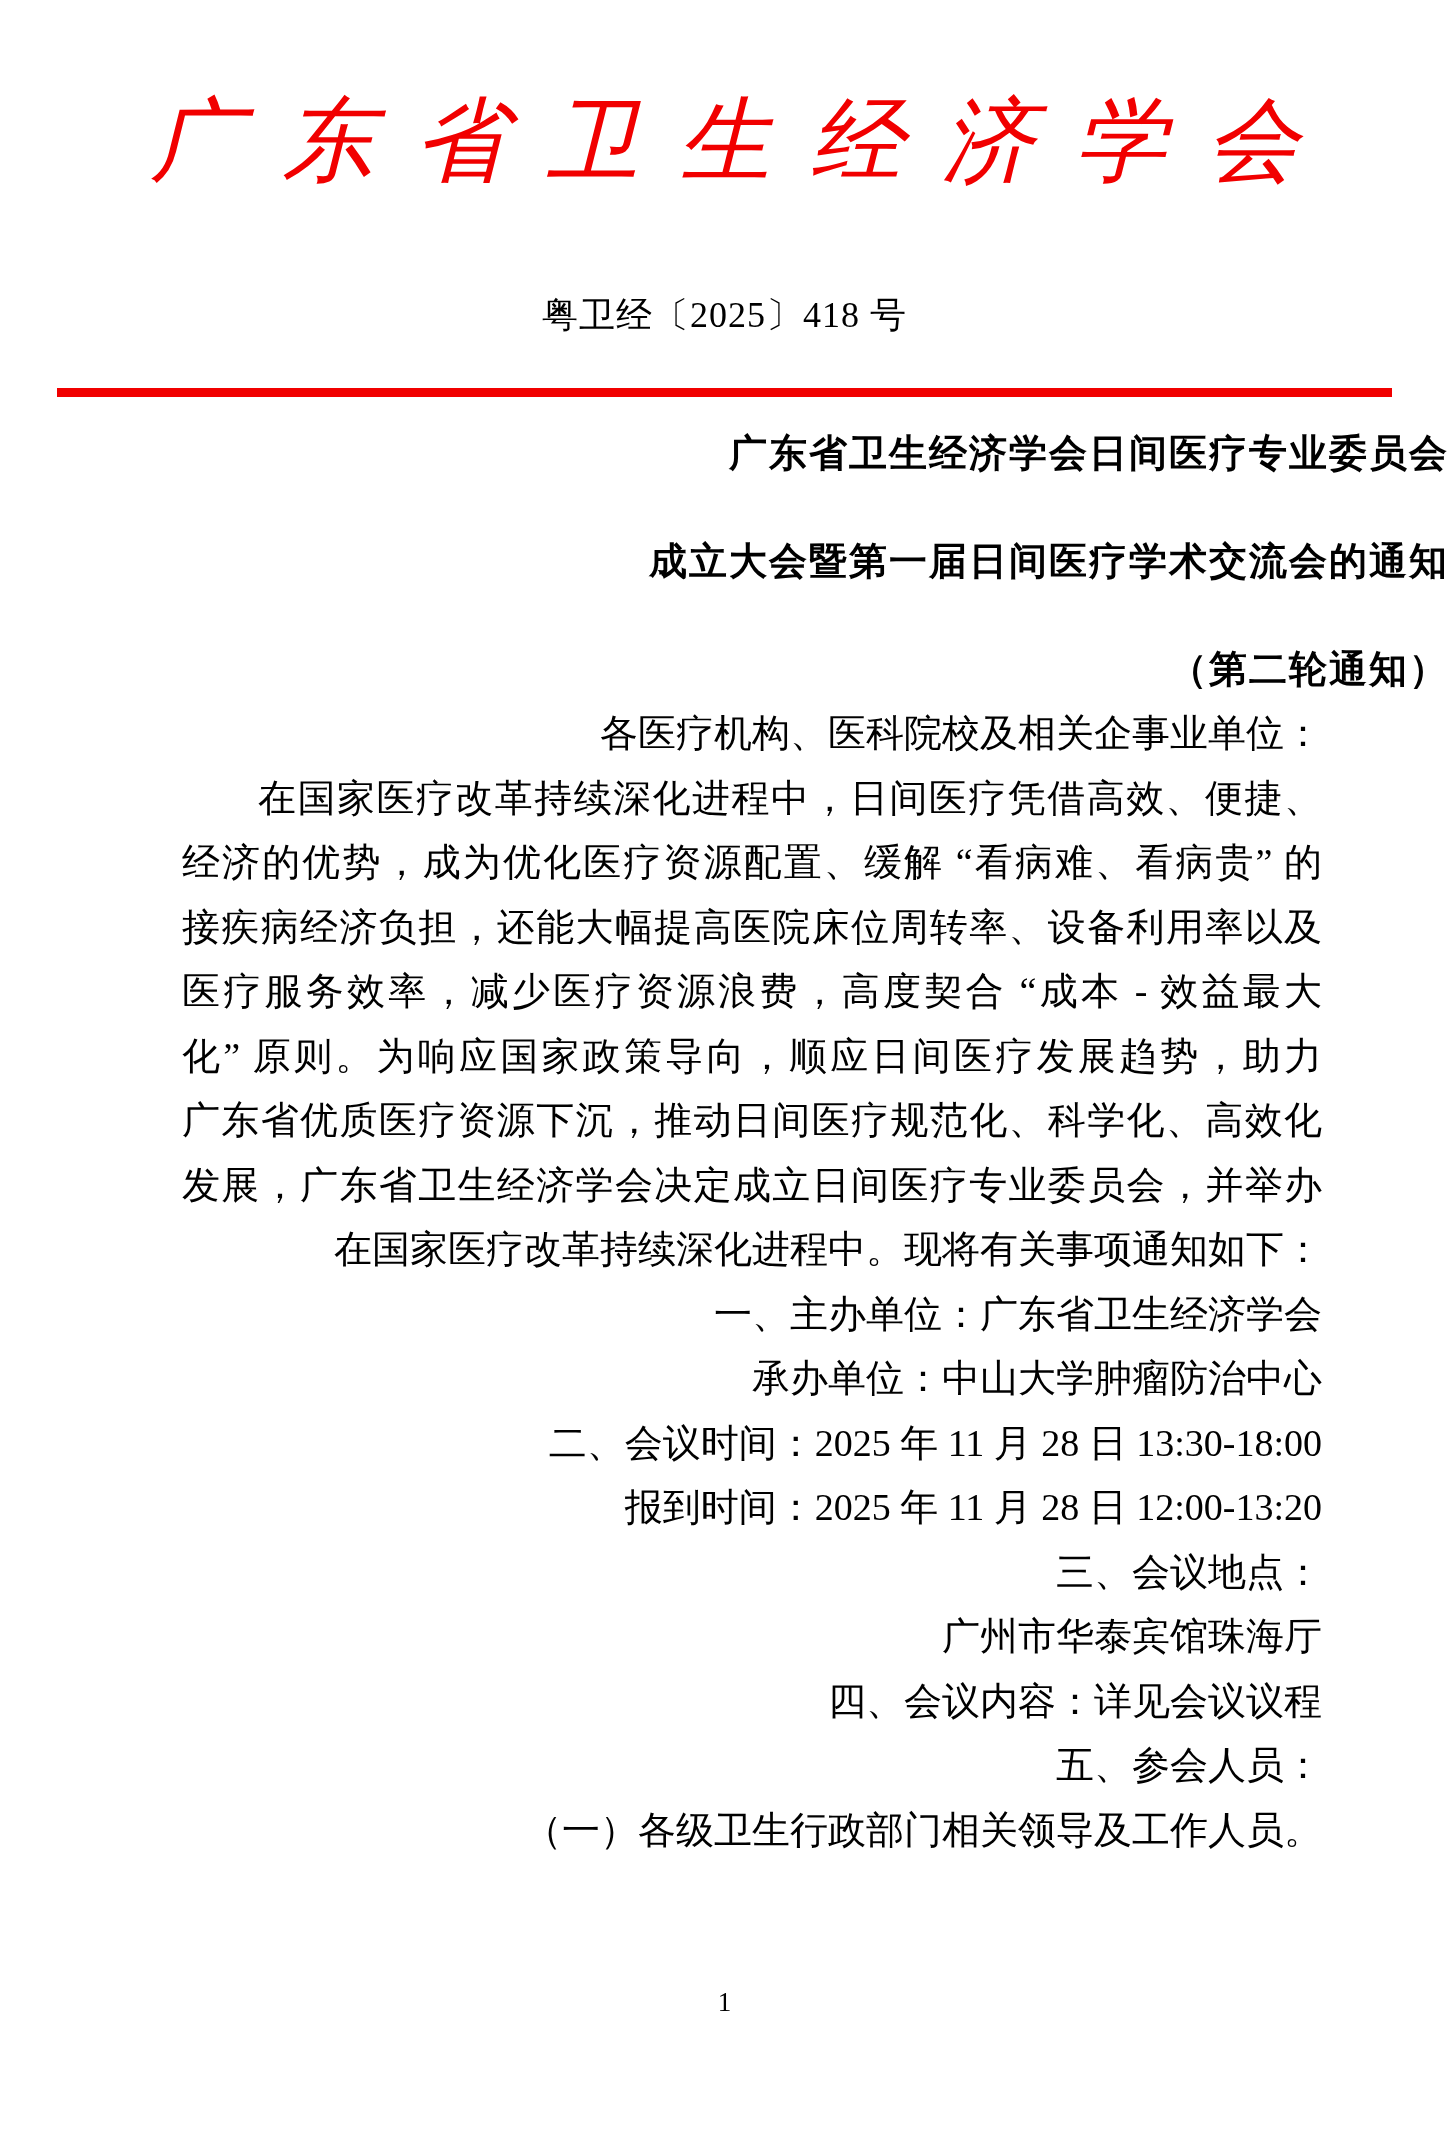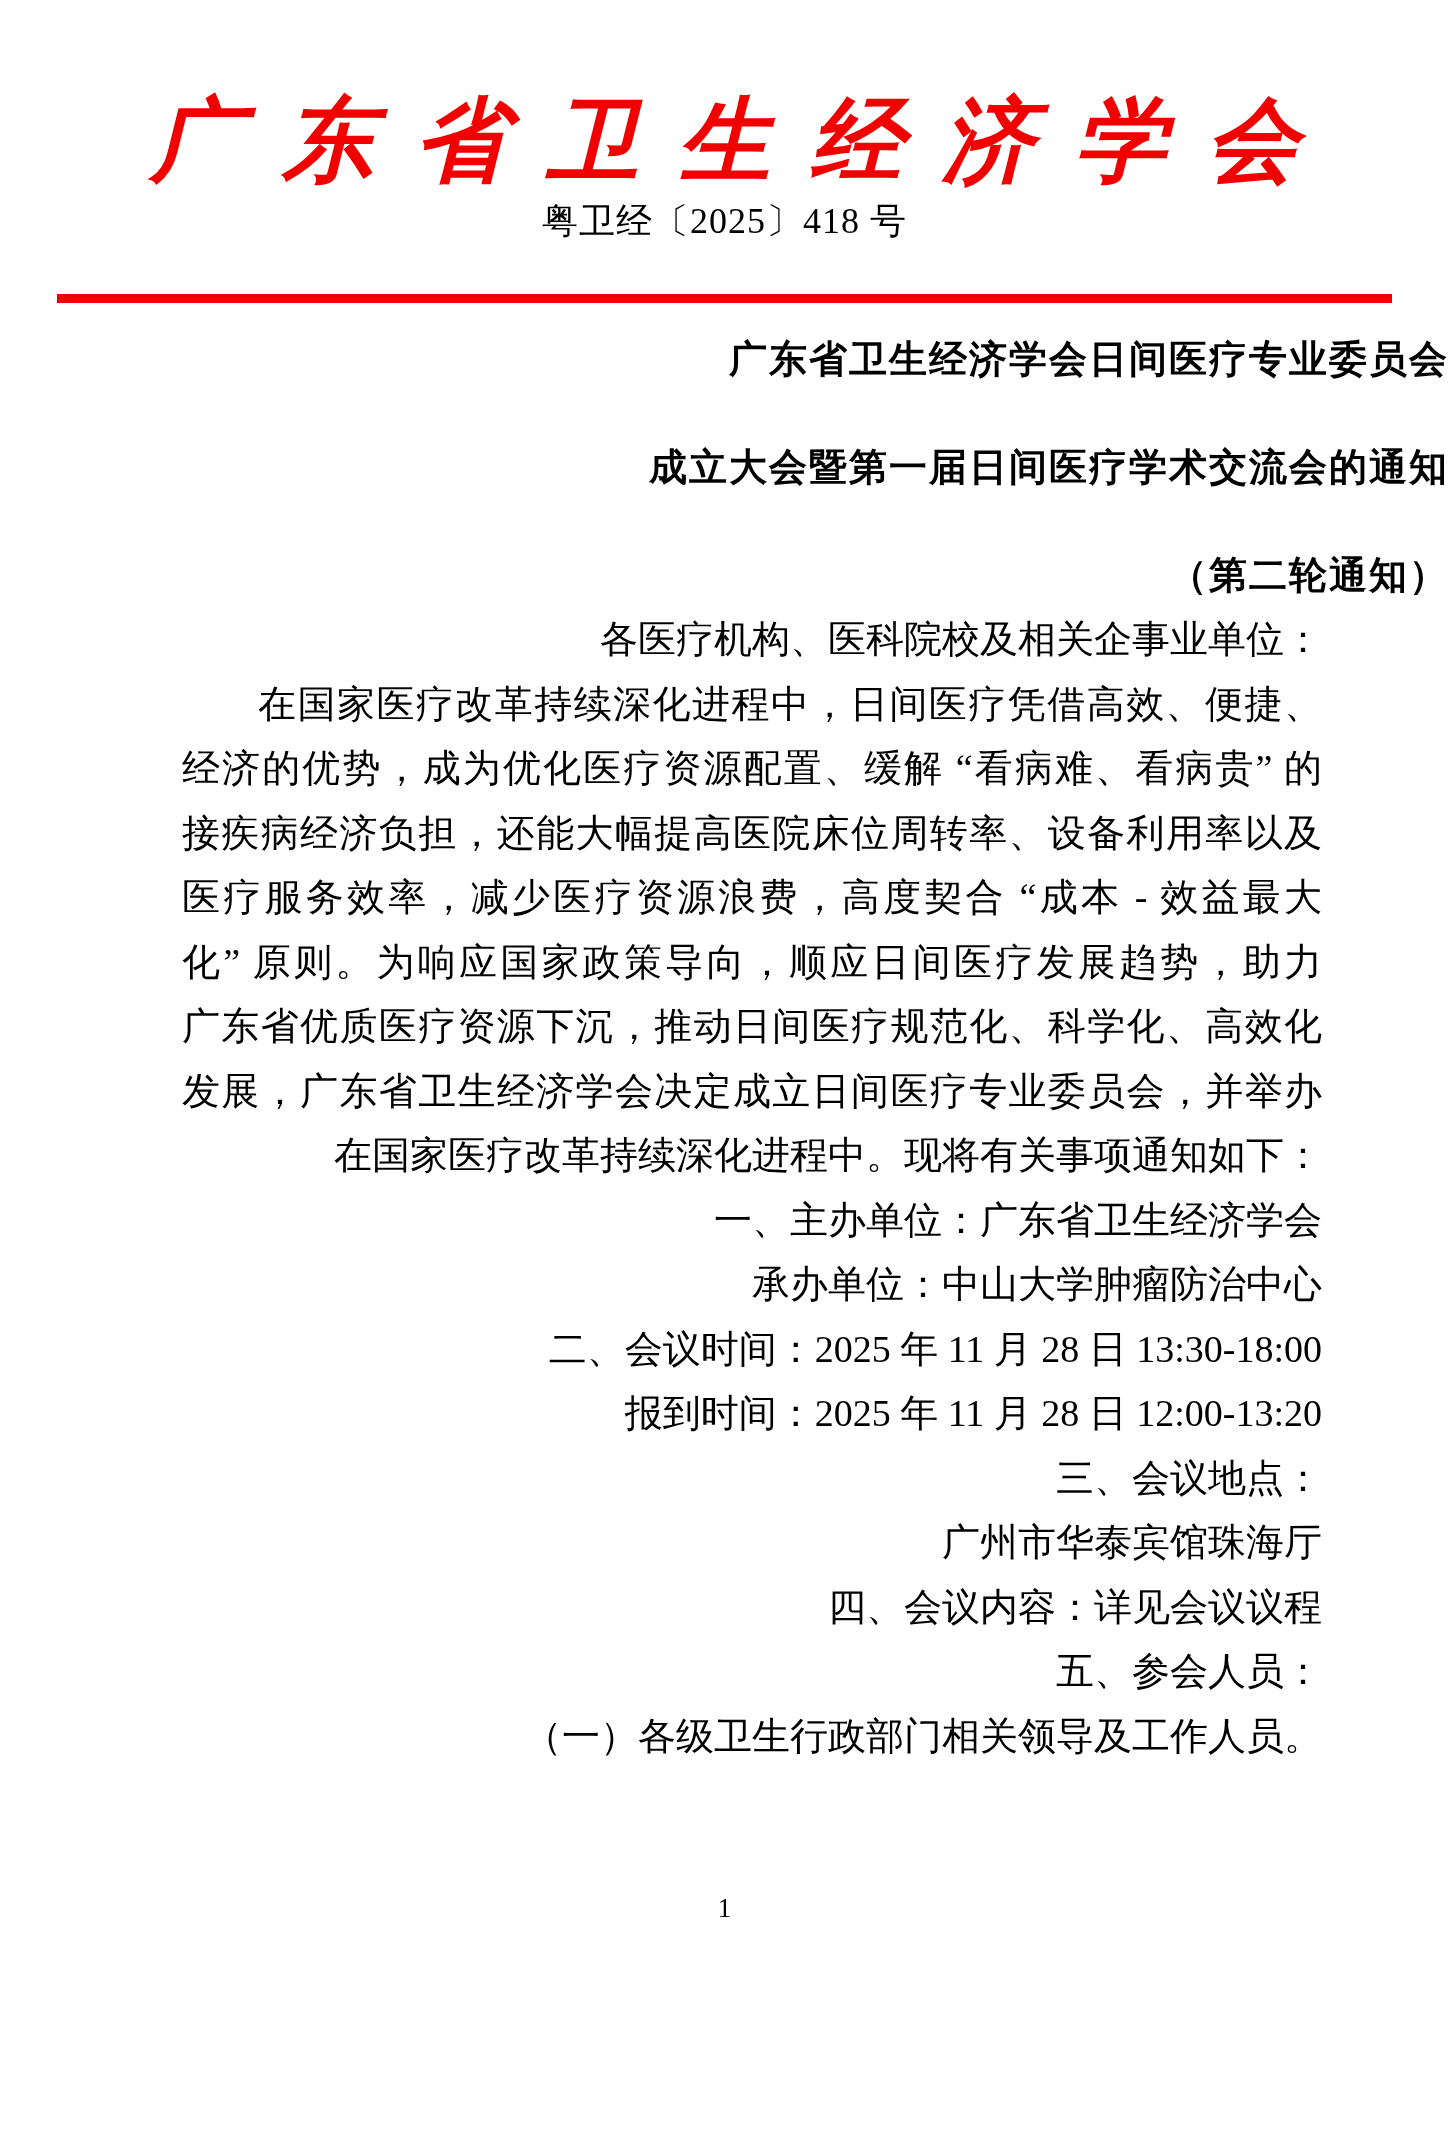--- a/index.html
+++ b/index.html
@@ -9,28 +9,29 @@
     background:#ffffff;
     overflow:hidden;
     font-family:"Liberation Serif","DejaVu Serif",serif;
     color:#000000;
   }
   .letterhead{
     padding-top:86px;
     text-align:center;
     font-size:92px;
     line-height:110px;
-    font-weight:bold;
+    font-weight:normal;
     font-style:italic;
     letter-spacing:40px;
     padding-left:40px;
     color:#f10000;
     white-space:nowrap;
   }
   .doc-number{
+    margin-top:94px;
     text-align:center;
     font-size:36px;
     line-height:50px;
     letter-spacing:1px;
   }
   .red-rule{
     margin:48px 57px 0 57px;
     height:9px;
     background:#f10000;
   }

